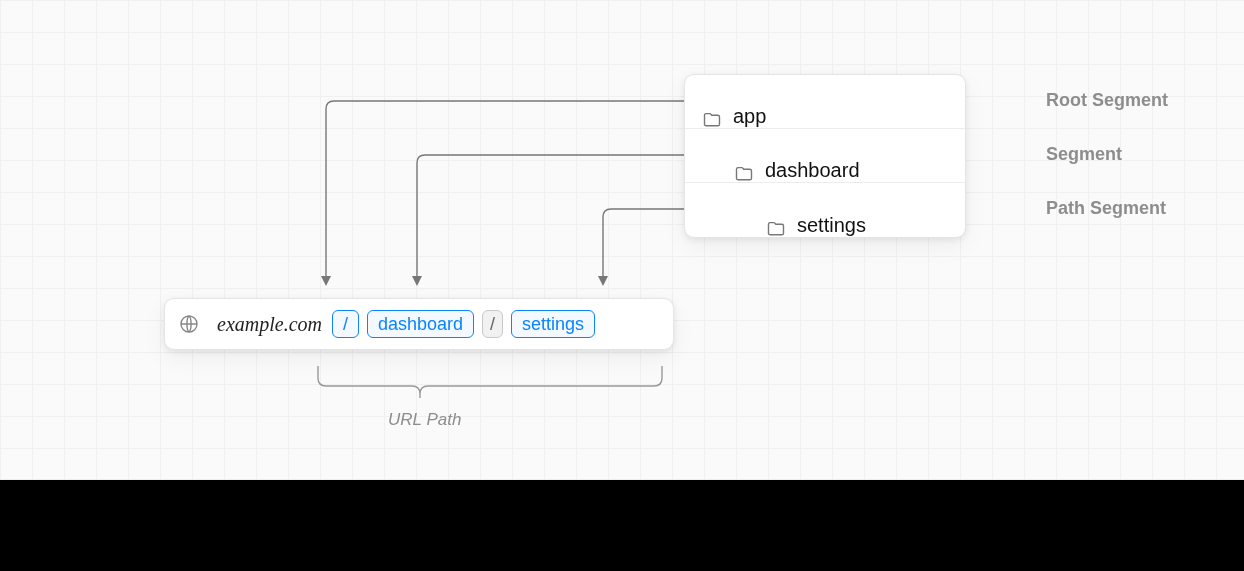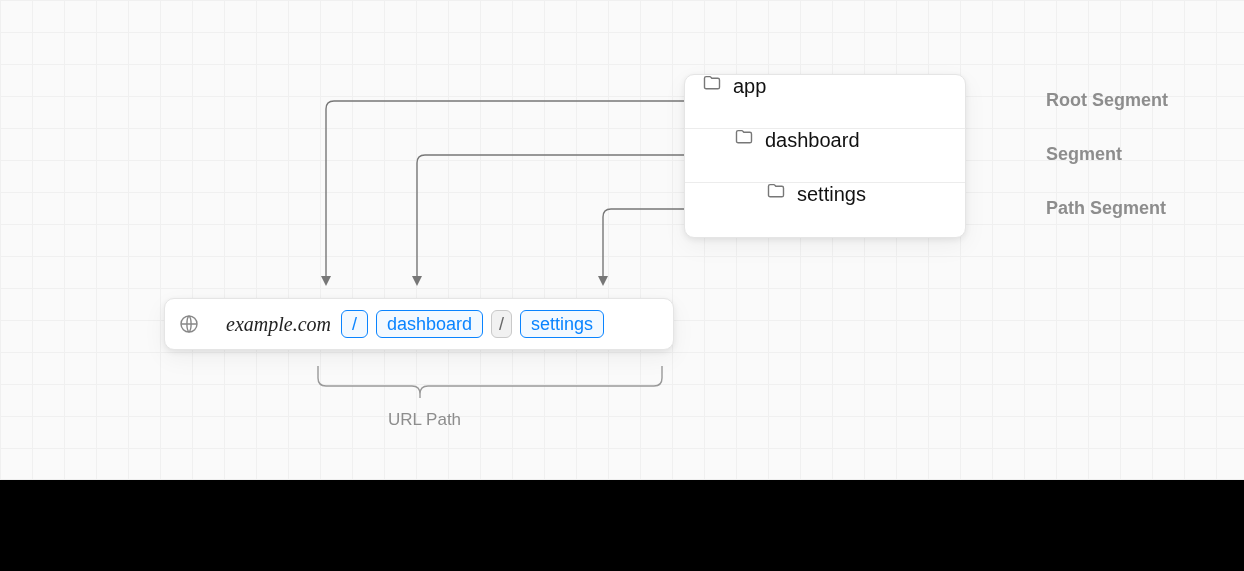--- a/index.html
+++ b/index.html
@@ -31,21 +31,21 @@
     width: 282px;
     background: #fff;
     border: 1px solid #e5e5e5;
     border-radius: 10px;
     box-shadow: 0 2px 6px rgba(0,0,0,0.08), 0 8px 24px rgba(0,0,0,0.05);
     font-size: 20px;
     color: #111;
   }
   .tree-row {
     display: flex;
-    align-items: flex-start;
+    align-items: flex-end;
     height: 54px;
     border-bottom: 1px solid #ececec;
     padding: 0 18px;
   }
   .tree-row:last-child { border-bottom: none; }
   .tree-row .folder-icon { flex: 0 0 auto; margin-right: 12px; }
   .indent-1 { padding-left: 50px; }
   .indent-2 { padding-left: 82px; }
 
   
@@ -76,21 +76,21 @@
     padding: 0 14px;
     gap: 8px;
     white-space: nowrap;
   }
   .globe-icon svg { display: block; }
   .domain-text {
     font-family: "Comic Sans MS", "Marker Felt", cursive;
     font-size: 20px;
     color: #222;
     font-style: italic;
-    margin-left: 19px;
+    margin-left: 10px;
     margin-right: 2px;
   }
   .seg-slash, .seg-chip {
     display: inline-flex;
     align-items: center;
     justify-content: center;
     height: 28px;
     border-radius: 6px;
     font-size: 18px;
     padding: 0 10px;
@@ -100,20 +100,21 @@
   .seg-slash.gray { border: 1.6px solid #c9c9c9; color: #666; background: #f1f1f1; padding: 0 7px; }
 
   
   .url-path-label {
     position: absolute;
     left: 388px;
     top: 410px;
     font-size: 17px;
     color: #8d8d8d;
     text-align: center;
+    font-style: italic;
   }
 
   
   svg.connectors { position:absolute; left:0; top:0; width:1244px; height:480px; pointer-events:none; }
   .conn { fill:none; stroke:#777; stroke-width:1.4; }
   .arrowhead { fill:#777; }
   .bracket { fill:none; stroke:#999; stroke-width:1.4; }
 </style>
 </head>
 <body>

